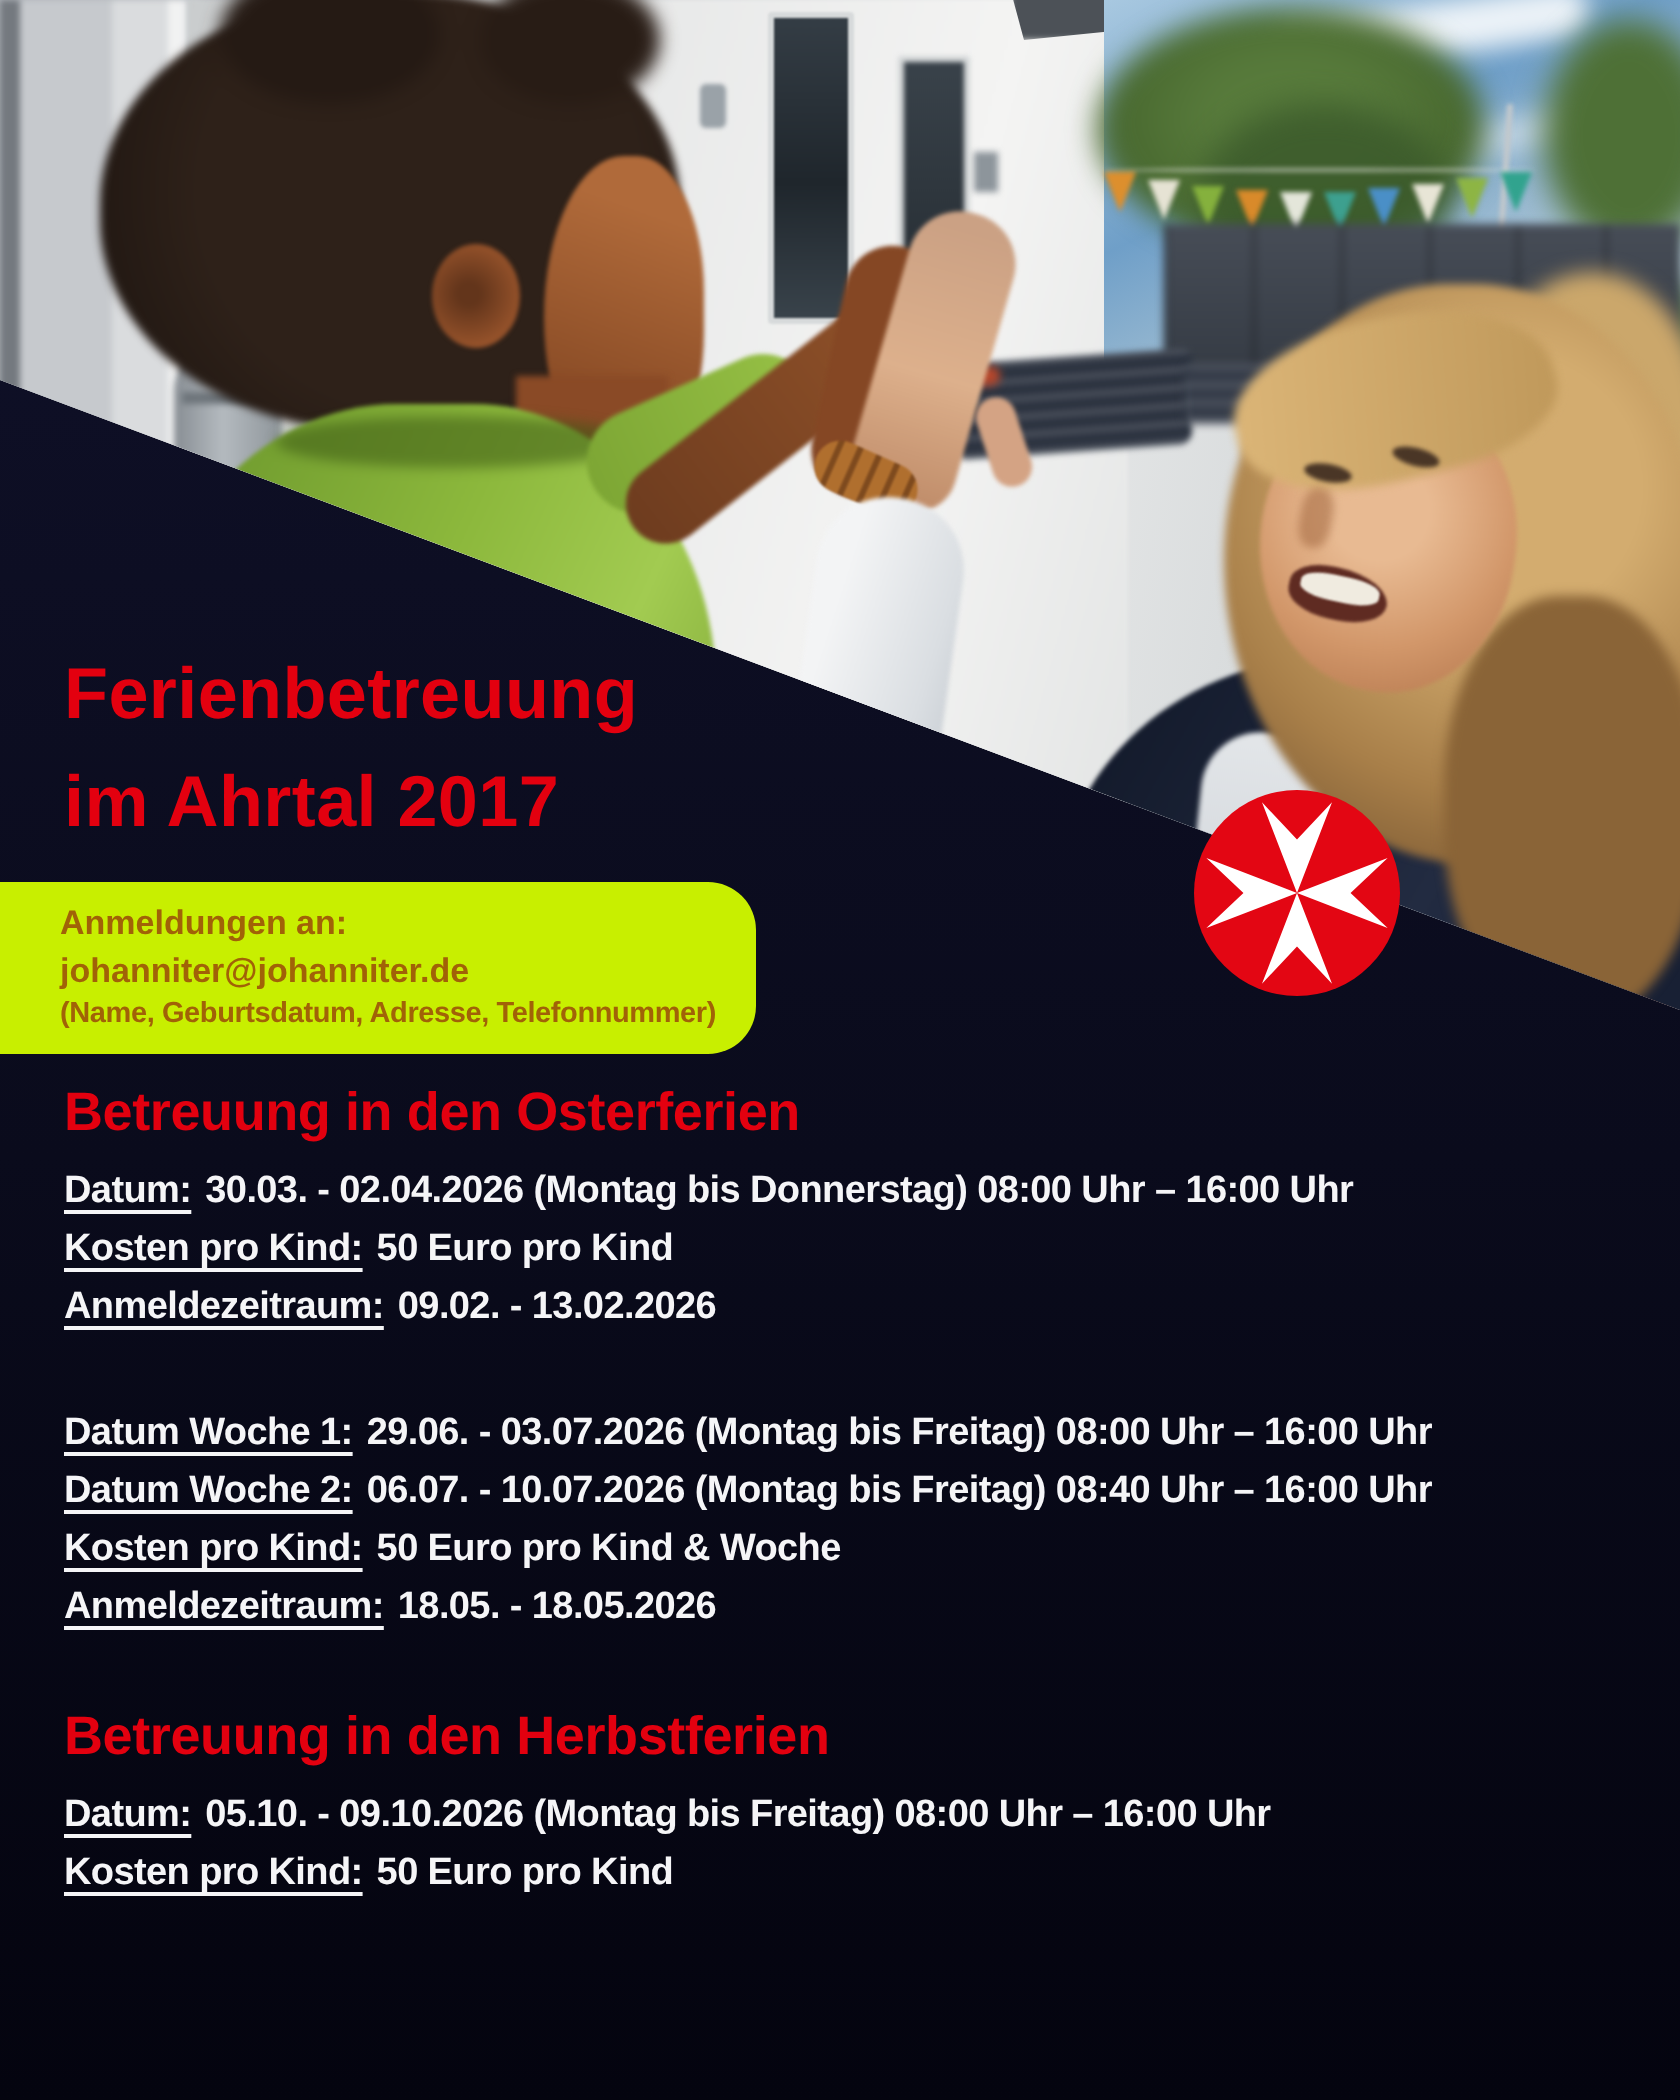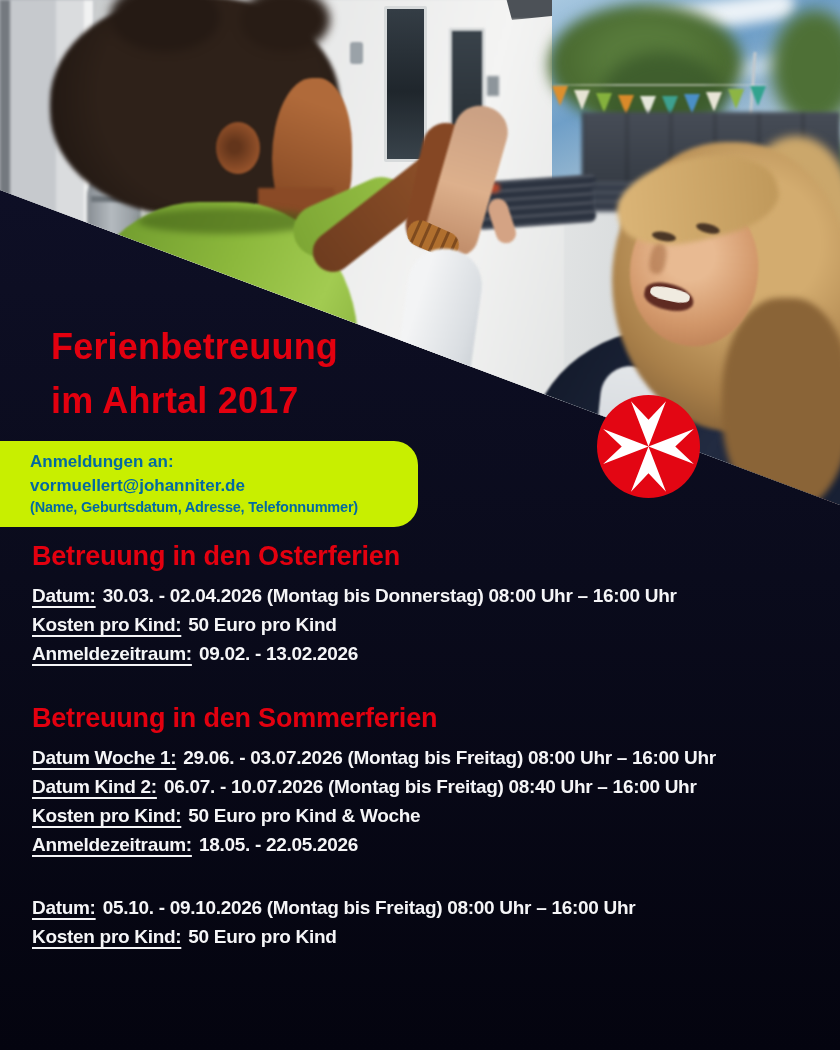--- a/index.html
+++ b/index.html
@@ -116,23 +116,23 @@
   .ph-w-thumb{left:492px;top:198px;width:20px;height:46px;border-radius:10px;background:#d4a384;filter:blur(1px);transform:rotate(-18deg);}
   .ph-bracelet{left:406px;top:226px;width:54px;height:26px;border-radius:13px;filter:blur(.6px);transform:rotate(24deg);
     background:repeating-linear-gradient(90deg,#b06f2e 0 7px,#7e4a1e 7px 10px);}
   .ph-w-sleeve{left:398px;top:248px;width:74px;height:215px;filter:blur(1px);transform:rotate(8deg);
     border-radius:36px 36px 22px 22px;
     background:linear-gradient(100deg,#f3f4f5 20%,#dadee2 70%,#c2c8ce 100%);}
   .ph-w-upperarm{left:452px;top:406px;width:195px;height:95px;border-radius:45px;filter:blur(1.5px);
     background:#1b2333;transform:rotate(22deg);}
   
   .title{position:absolute;left:32px;top:320px;color:#e3000f;font-weight:bold;
-         font-size:36px;line-height:54px;letter-spacing:.2px;margin-left:19px;}
-  .contact-box{position:absolute;left:0;top:441px;width:418px;height:86px;background:#c8ef00;
-         border-radius:0 24px 24px 0;color:#0369a1;box-sizing:border-box;padding:9px 16px 0 30px;}
+         font-size:36px;line-height:54px;letter-spacing:.2px;}
+  .contact-box{position:absolute;left:0;top:441px;width:378px;height:86px;background:#c8ef00;
+         border-radius:0 24px 24px 0;color:#a16207;box-sizing:border-box;padding:9px 16px 0 30px;}
   .contact-box .cb1{font-size:17px;font-weight:bold;line-height:24px;}
   .contact-box .cb2{font-size:17px;font-weight:bold;line-height:23px;}
   .contact-box .cb3{font-size:14.5px;font-weight:bold;line-height:20px;letter-spacing:-.2px;}
   .logo{position:absolute;left:597px;top:395px;width:103px;height:103px;}
   .logo svg{display:block;width:100%;height:100%;}
   .sections{position:absolute;left:32px;top:540px;width:790px;}
   .section{margin:0 0 34px 0;}
   .section h2{margin:0 0 9px 0;color:#e3000f;font-size:27px;line-height:32px;font-weight:bold;letter-spacing:-.2px;}
   .row{color:#f5f5f7;font-size:19px;line-height:29px;font-weight:bold;letter-spacing:-.3px;white-space:nowrap;}
   .row .lbl{text-decoration:underline;text-underline-offset:4px;text-decoration-thickness:2px;}
@@ -210,21 +210,21 @@
     <div class="ph-w-sleeve"></div>
   </div>
 
   <div class="title">
     <div>Ferienbetreuung</div>
     <div>im Ahrtal 2017</div>
   </div>
 
   <div class="contact-box">
     <div class="cb1">Anmeldungen an:</div>
-    <div class="cb2">vormuellert@johanniter.de</div>
+    <div class="cb2">johanniter@johanniter.de</div>
     <div class="cb3">(Name, Geburtsdatum, Adresse, Telefonnummer)</div>
   </div>
 
   <div class="logo">
     <svg viewBox="0 0 100 100">
       <circle cx="50" cy="50" r="50" fill="#e30613"></circle>
       <polygon points="50,50 33,6 50,24 67,6" fill="#ffffff"></polygon>
       <polygon points="50,50 33,94 50,76 67,94" fill="#ffffff"></polygon>
       <polygon points="50,50 6,33 24,50 6,67" fill="#ffffff"></polygon>
       <polygon points="50,50 94,33 76,50 94,67" fill="#ffffff"></polygon>
@@ -240,36 +240,36 @@
       </div>
       <div class="row">
         <span class="lbl">Kosten pro Kind:</span><span class="val">50 Euro pro Kind</span>
       </div>
       <div class="row">
         <span class="lbl">Anmeldezeitraum:</span><span class="val">09.02. - 13.02.2026</span>
       </div>
     </div>
 
     <div class="section">
-      <h2>Betreuung in den Sommerferien</h2>
       <div class="row">
         <span class="lbl">Datum Woche 1:</span><span class="val">29.06. - 03.07.2026 (Montag bis Freitag) 08:00 Uhr – 16:00 Uhr</span>
       </div>
       <div class="row">
-        <span class="lbl">Datum Kind 2:</span><span class="val">06.07. - 10.07.2026 (Montag bis Freitag) 08:40 Uhr – 16:00 Uhr</span>
+        <span class="lbl">Datum Woche 2:</span><span class="val">06.07. - 10.07.2026 (Montag bis Freitag) 08:40 Uhr – 16:00 Uhr</span>
       </div>
       <div class="row">
         <span class="lbl">Kosten pro Kind:</span><span class="val">50 Euro pro Kind &amp; Woche</span>
       </div>
       <div class="row">
-        <span class="lbl">Anmeldezeitraum:</span><span class="val">18.05. - 22.05.2026</span>
+        <span class="lbl">Anmeldezeitraum:</span><span class="val">18.05. - 18.05.2026</span>
       </div>
     </div>
 
     <div class="section">
+      <h2>Betreuung in den Herbstferien</h2>
       <div class="row">
         <span class="lbl">Datum:</span><span class="val">05.10. - 09.10.2026 (Montag bis Freitag) 08:00 Uhr – 16:00 Uhr</span>
       </div>
       <div class="row">
         <span class="lbl">Kosten pro Kind:</span><span class="val">50 Euro pro Kind</span>
       </div>
     </div>
 
   </div>
 </div>

